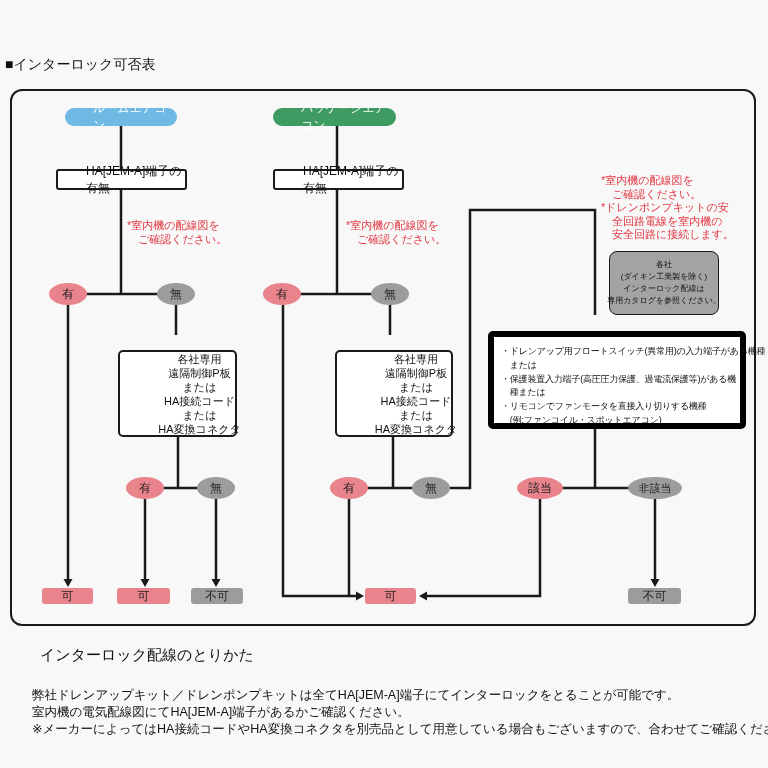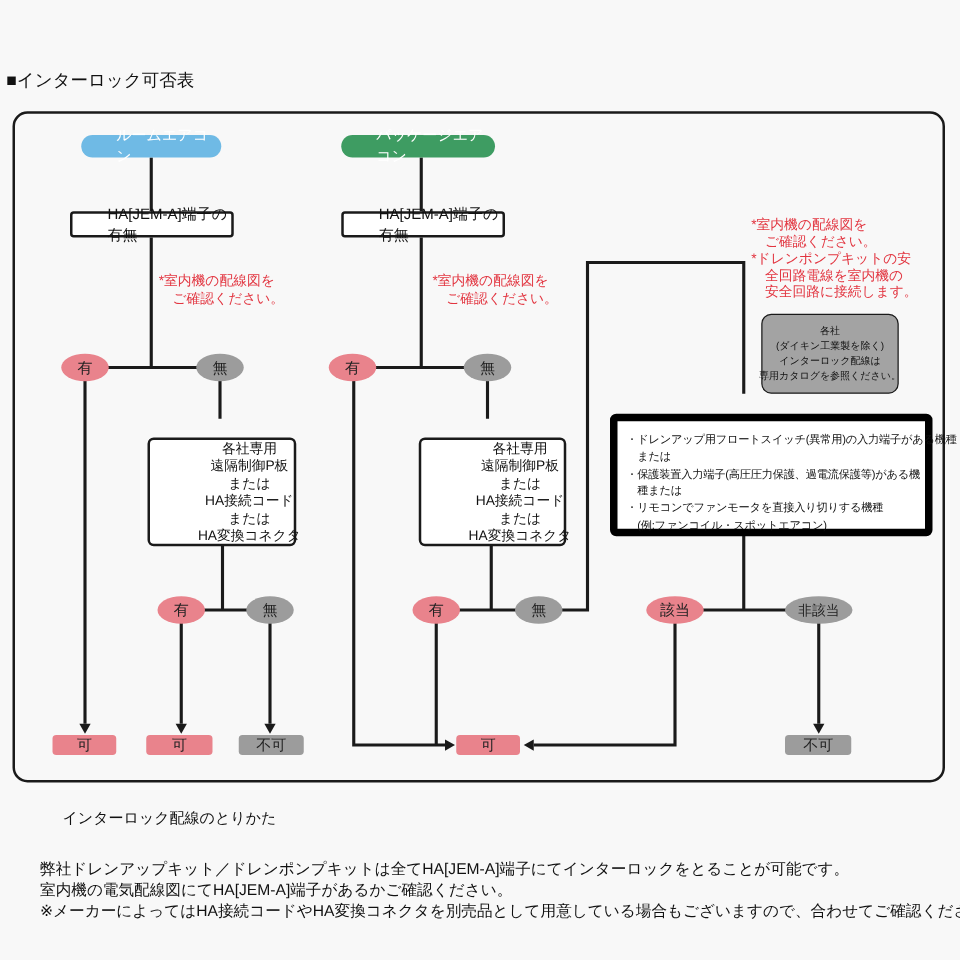--- a/index.html
+++ b/index.html
@@ -45,21 +45,21 @@
   .ellipse {
     border-radius:50%; font-size:12px; color:#222;
     display:flex; align-items:center; justify-content:center;
   }
   .ellipse.yes, .result.ok { background:#e9838c; }
   .ellipse.no,  .result.ng { background:#9c9c9c; }
   .result {
     border-radius:3px; font-size:12px; color:#222;
     display:flex; align-items:center; justify-content:center;
   }
-  .footer-heading { font-size:12px; color:#111;margin-left:10px; }
+  .footer-heading { font-size:15px; color:#111; }
   .footer-body { font-size:12.5px; line-height:17px; color:#111; }
 </style>
 </head>
 <body>
 
 <div id="screen">
 
   <div class="abs title" style="left:5px; top:56px;">■インターロック可否表</div>
 
   <div class="abs chart-border" style="left:10px; top:89px; width:746px; height:537px;"></div>

